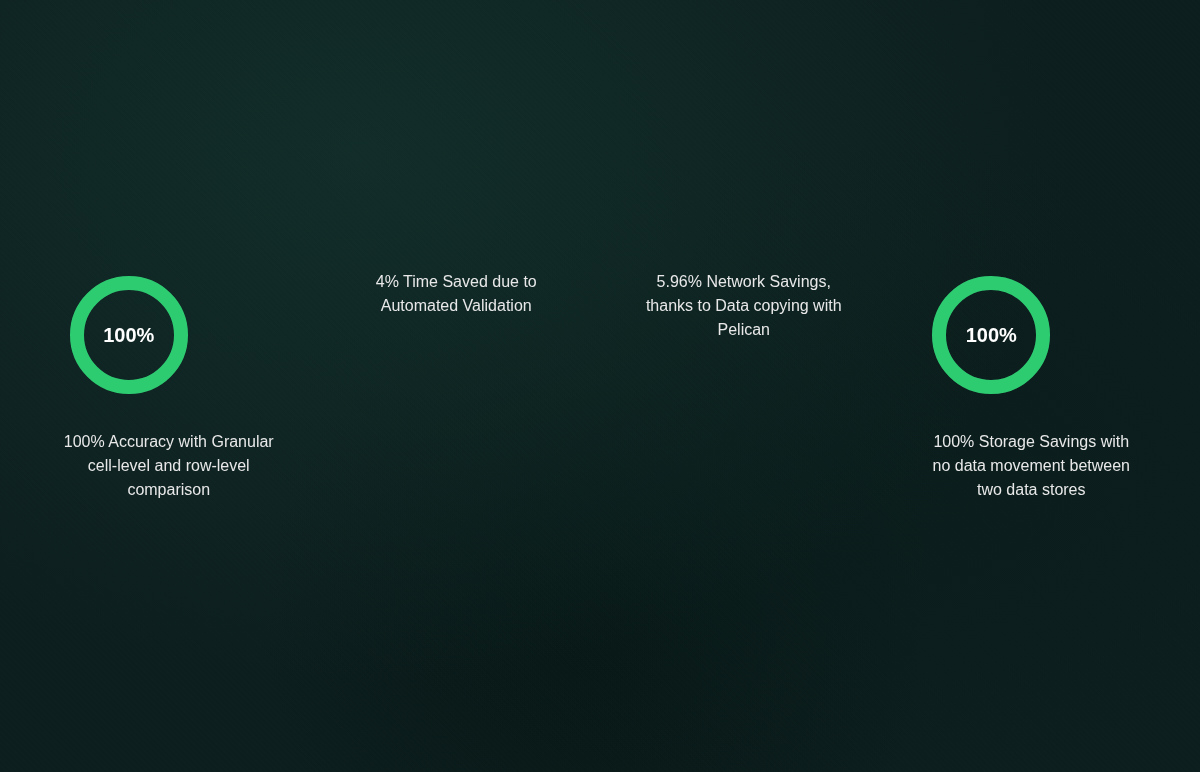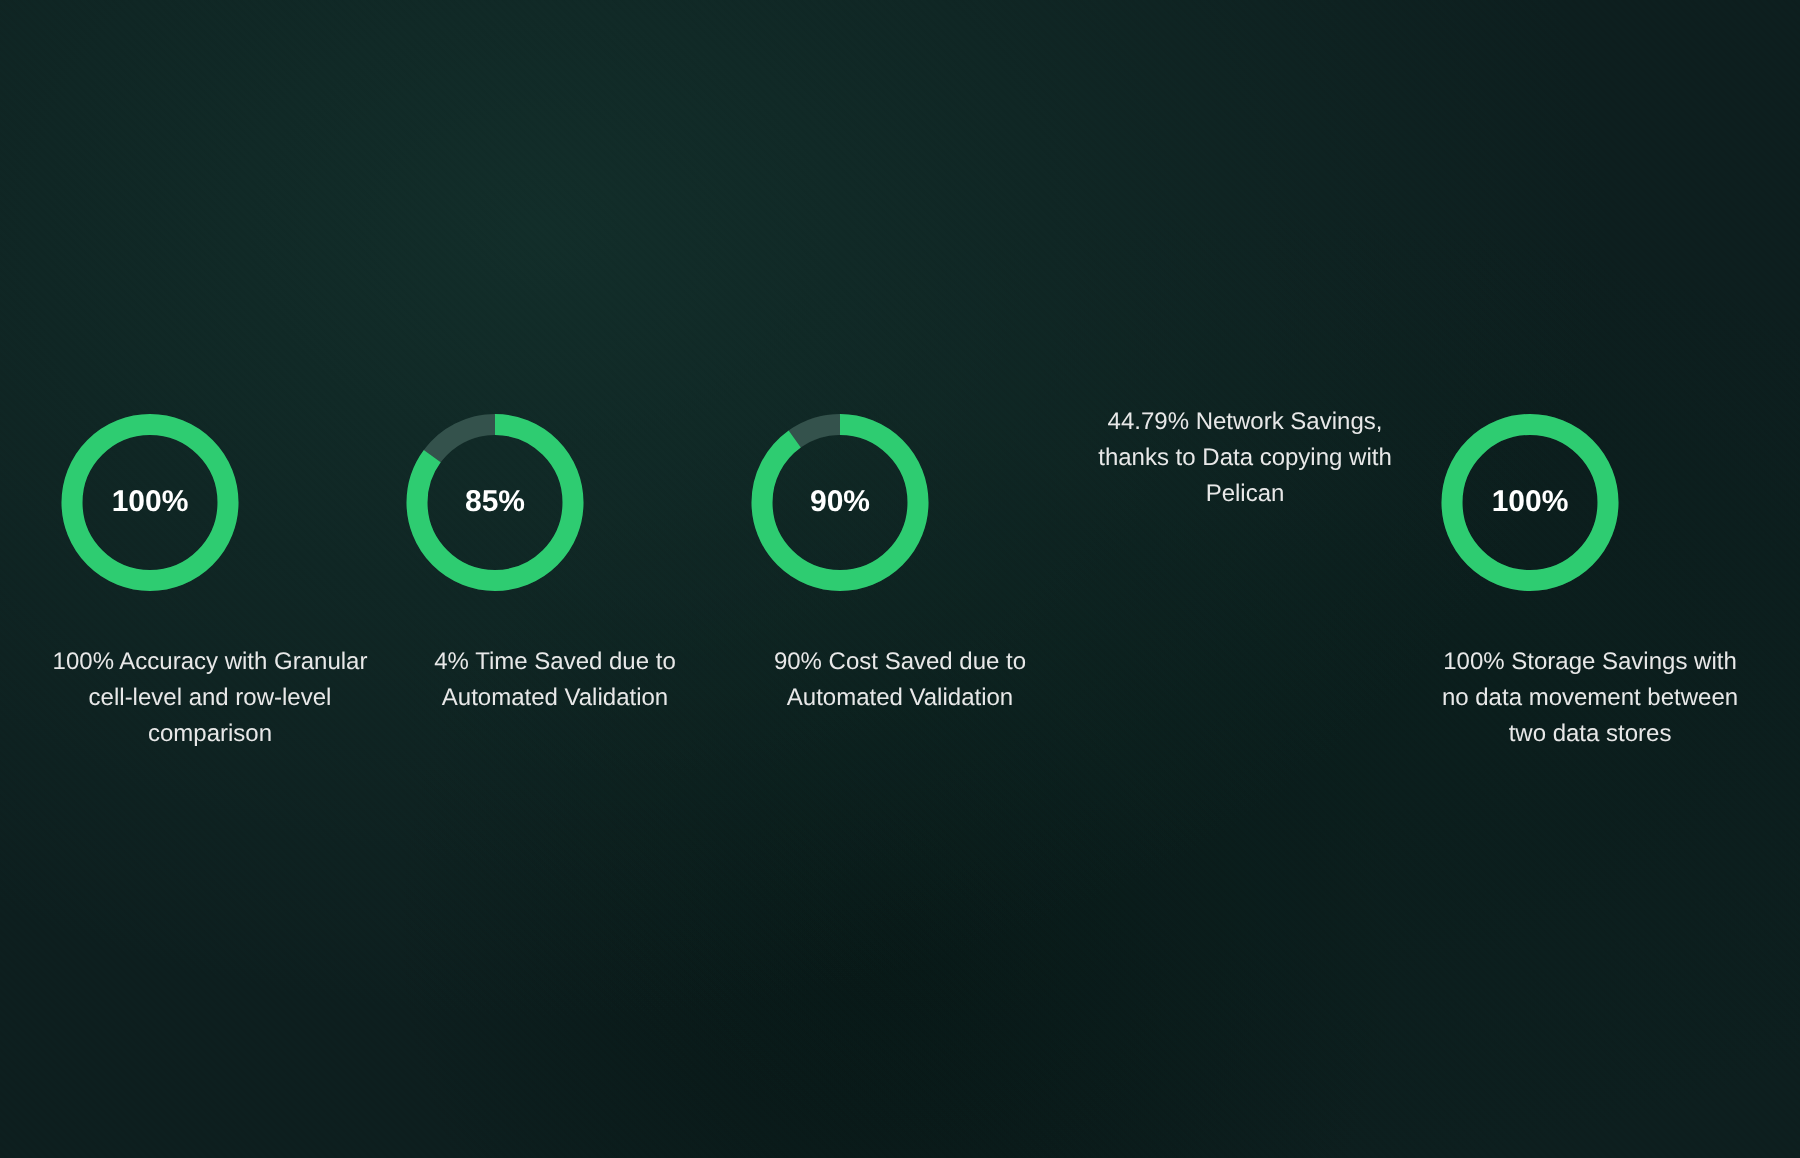--- a/index.html
+++ b/index.html
@@ -127,47 +127,24 @@
           <circle class="donut-bg" cx="65" cy="65" r="52"></circle>
           <circle class="donut-progress" cx="65" cy="65" r="52" stroke-dasharray="326.7256359733385 0" stroke-dashoffset="0">
           </circle>
 
         </svg>
         <div class="donut-center">100%</div>
       </div>
       <div class="stat-label">100% Accuracy with Granular cell-level and row-level comparison</div>
     </div>
       <div class="stat-item">
-      <div class="donut-wrapper">
-        <svg viewBox="0 0 130 130">
-          <circle class="donut-bg" cx="65" cy="65" r="52"></circle>
-          <circle class="donut-progress" cx="65" cy="65" r="52" stroke-dasharray="277.71679057733775 49.00884539600079" stroke-dashoffset="0">
-          </circle>
-          <circle class="donut-gap" cx="65" cy="65" r="52" stroke-dasharray="49.00884539600079 277.71679057733775" stroke-dashoffset="-277.71679057733775" stroke="rgba(200,220,210,0.25)">
-          </circle>
-        </svg>
-        <div class="donut-center">85%</div>
-      </div>
       <div class="stat-label">4% Time Saved due to Automated Validation</div>
     </div>
       <div class="stat-item">
-      <div class="donut-wrapper">
-        <svg viewBox="0 0 130 130">
-          <circle class="donut-bg" cx="65" cy="65" r="52"></circle>
-          <circle class="donut-progress" cx="65" cy="65" r="52" stroke-dasharray="294.05307237600465 32.67256359733384" stroke-dashoffset="0">
-          </circle>
-          <circle class="donut-gap" cx="65" cy="65" r="52" stroke-dasharray="32.67256359733384 294.05307237600465" stroke-dashoffset="-294.05307237600465" stroke="rgba(200,220,210,0.25)">
-          </circle>
-        </svg>
-        <div class="donut-center">90%</div>
-      </div>
-      <div class="stat-label">90% Cost Saved due to Automated Validation</div>
-    </div>
-      <div class="stat-item">
-      <div class="stat-label">44.79% Network Savings, thanks to Data copying with Pelican</div>
+      <div class="stat-label">5.96% Network Savings, thanks to Data copying with Pelican</div>
     </div>
       <div class="stat-item">
       <div class="donut-wrapper">
         <svg viewBox="0 0 130 130">
           <circle class="donut-bg" cx="65" cy="65" r="52"></circle>
           <circle class="donut-progress" cx="65" cy="65" r="52" stroke-dasharray="326.7256359733385 0" stroke-dashoffset="0">
           </circle>
 
         </svg>
         <div class="donut-center">100%</div>

